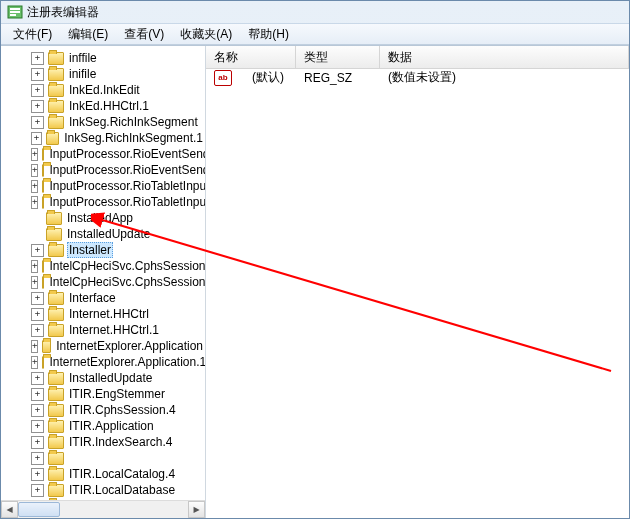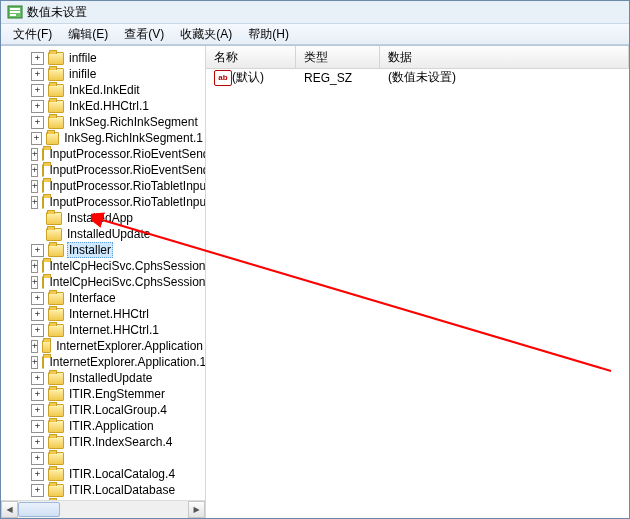--- a/index.html
+++ b/index.html
@@ -17,41 +17,41 @@
 .folder{width:16px;height:13px;margin-right:3px;display:inline-block;background:linear-gradient(#fff2b2,#f2c94c);border:1px solid #c9a227;border-radius:1px;box-sizing:border-box;position:relative}
 .folder:before{content:"";position:absolute;top:-3px;left:0;width:6px;height:3px;background:#f2c94c;border:1px solid #c9a227;border-bottom:none;border-radius:1px 1px 0 0}
 .lbl{padding:0 2px}
 .lbl.sel{background:#cde8ff;border:1px dotted #5a9fe0;padding:0 1px}
 .listpane{flex:1;display:flex;flex-direction:column}
 .listhdr{height:22px;display:flex;align-items:center;background:linear-gradient(#fdfdfd,#ececec);border-bottom:1px solid #d5d5d5}
 .listhdr>div{padding:0 8px;height:100%;display:flex;align-items:center;border-right:1px solid #d5d5d5;box-sizing:border-box}
 .listbody{flex:1;overflow:auto}
 .row{display:flex;align-items:center;height:17px}
 .row>div{padding:0 8px;box-sizing:border-box}
-.abico{width:16px;height:14px;margin-right:0;display:inline-flex;align-items:center;justify-content:center;background:#fff;border:1px solid #b00;border-radius:2px;color:#b00;font-size:8px;font-weight:bold;line-height:1}
+.abico{width:16px;height:14px;margin-right:20px;display:inline-flex;align-items:center;justify-content:center;background:#fff;border:1px solid #b00;border-radius:2px;color:#b00;font-size:8px;font-weight:bold;line-height:1}
 .arrow-svg{position:absolute;pointer-events:none;z-index:10}
 .hscroll{position:absolute;bottom:0;left:0;right:0;height:17px;background:#f0f0f0;border-top:1px solid #dcdcdc;display:flex}
 .hscroll .btn{width:17px;height:100%;background:linear-gradient(#fdfdfd,#e3e3e3);border:1px solid #c7c7c7;box-sizing:border-box;display:flex;align-items:center;justify-content:center;font-size:8px;color:#555}
 .hscroll .track{flex:1;position:relative}
 .hscroll .thumb{position:absolute;top:1px;bottom:1px;left:0;width:40px;background:linear-gradient(#eaf1fb,#cfe0f4);border:1px solid #9cb8d8;border-radius:2px}
 </style>
 </head>
 <body>
 
 <div class="window">
   <div class="titlebar">
     <span class="ico">
       <svg width="16" height="16" viewBox="0 0 16 16">
           <rect x="1" y="2" width="14" height="12" fill="#6bbf6b" stroke="#2a7a2a"></rect>
           <rect x="3" y="4" width="10" height="2" fill="#fff"></rect>
           <rect x="3" y="7" width="10" height="2" fill="#fff"></rect>
           <rect x="3" y="10" width="6" height="2" fill="#fff"></rect>
         </svg>
     </span>
-    <span>数值未设置</span>
+    <span>注册表编辑器</span>
   </div>
 
   <div class="menubar">
     <div>文件(F)</div>
     <div>编辑(E)</div>
     <div>查看(V)</div>
     <div>收藏夹(A)</div>
     <div>帮助(H)</div>
   </div>
 
@@ -165,21 +165,21 @@
             <span class="lbl">InstalledUpdate</span>
           </div>
           <div class="node" style="padding-left: 26px;">
             <span class="exp">+</span>
             <span class="folder"></span>
             <span class="lbl">ITIR.EngStemmer</span>
           </div>
           <div class="node" style="padding-left: 26px;">
             <span class="exp">+</span>
             <span class="folder"></span>
-            <span class="lbl">ITIR.LocalGroup.4</span>
+            <span class="lbl">ITIR.CphsSession.4</span>
           </div>
           <div class="node" style="padding-left: 26px;">
             <span class="exp">+</span>
             <span class="folder"></span>
             <span class="lbl">ITIR.Application</span>
           </div>
           <div class="node" style="padding-left: 26px;">
             <span class="exp">+</span>
             <span class="folder"></span>
             <span class="lbl">ITIR.IndexSearch.4</span>

